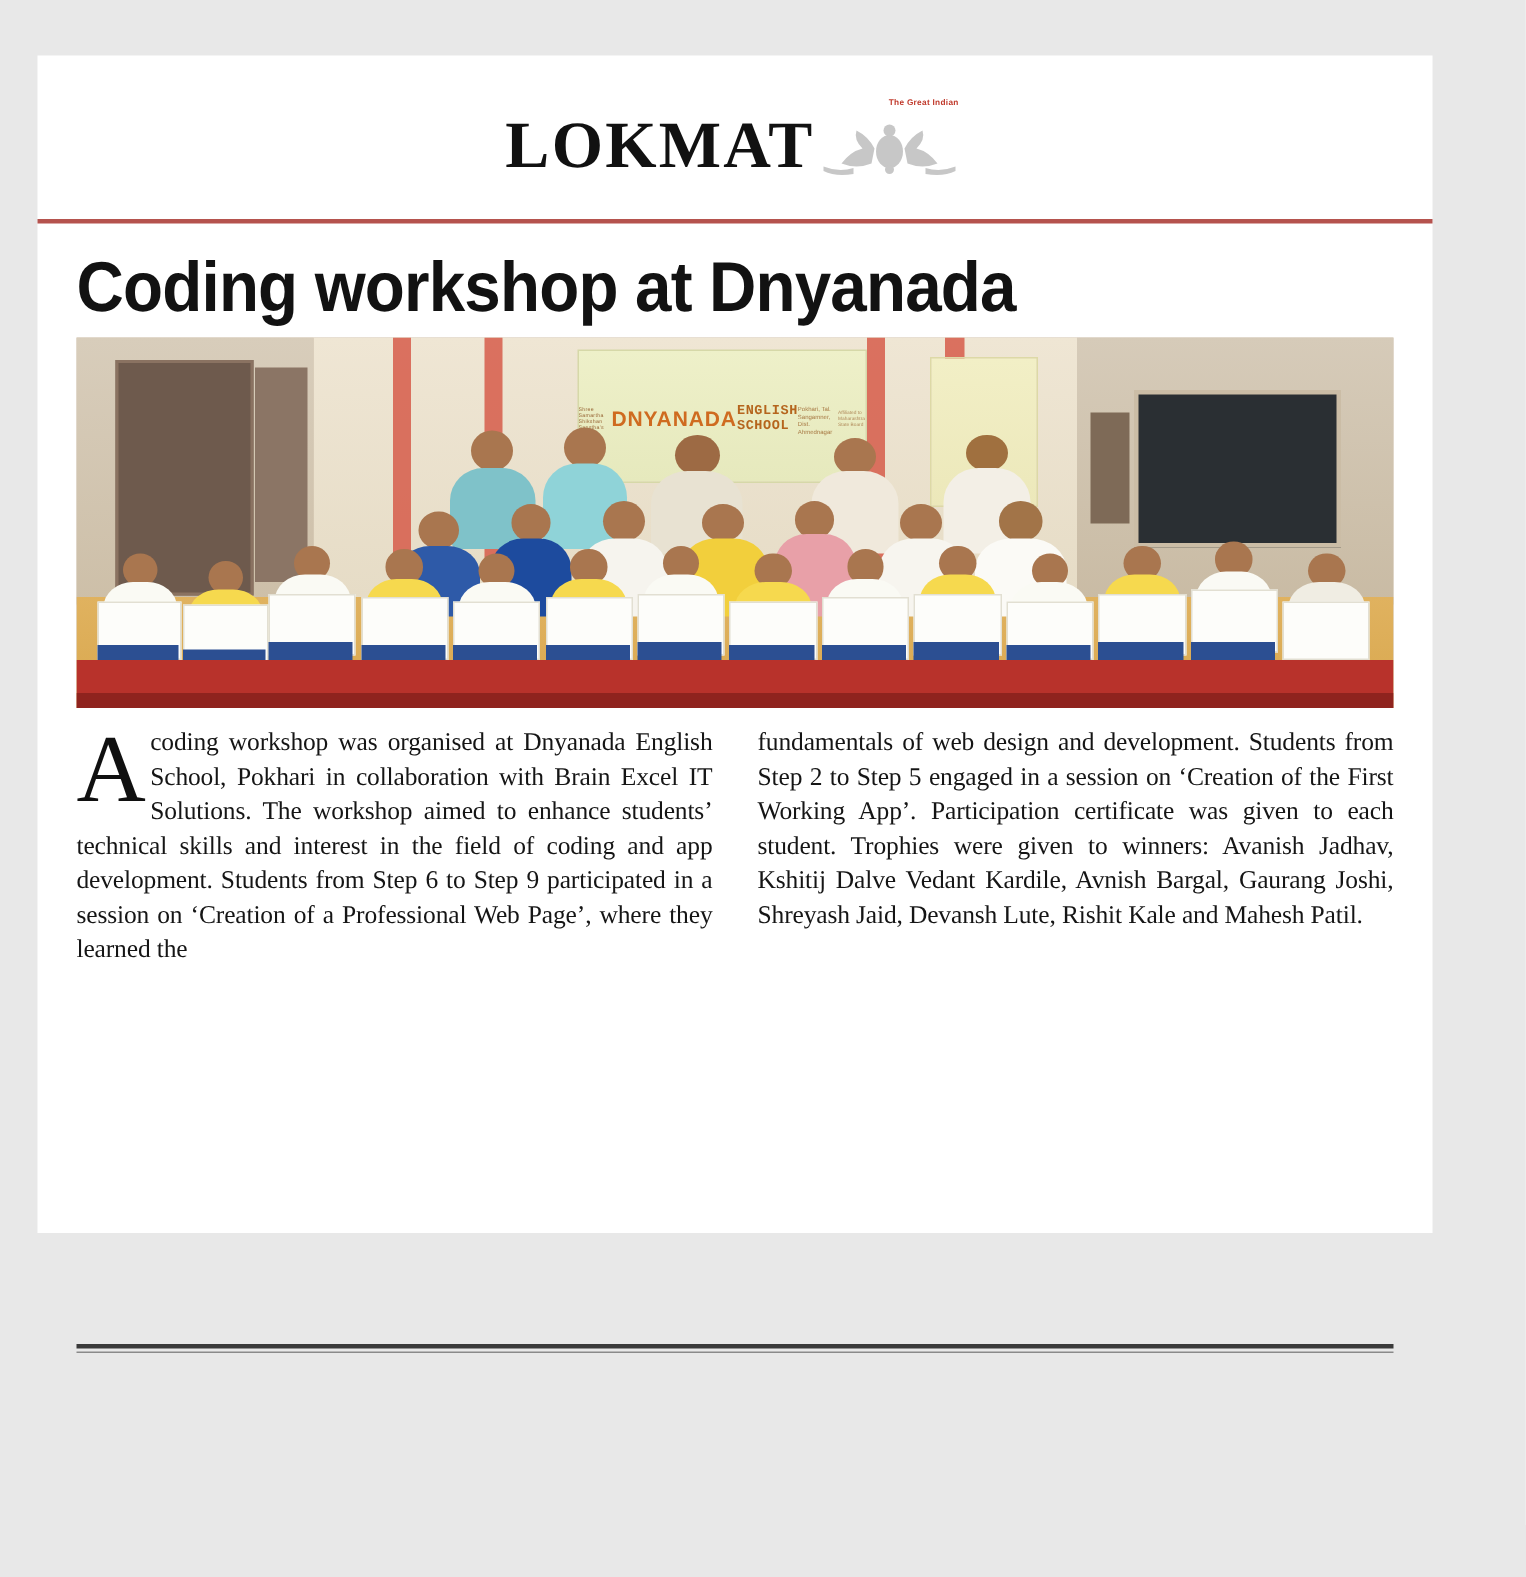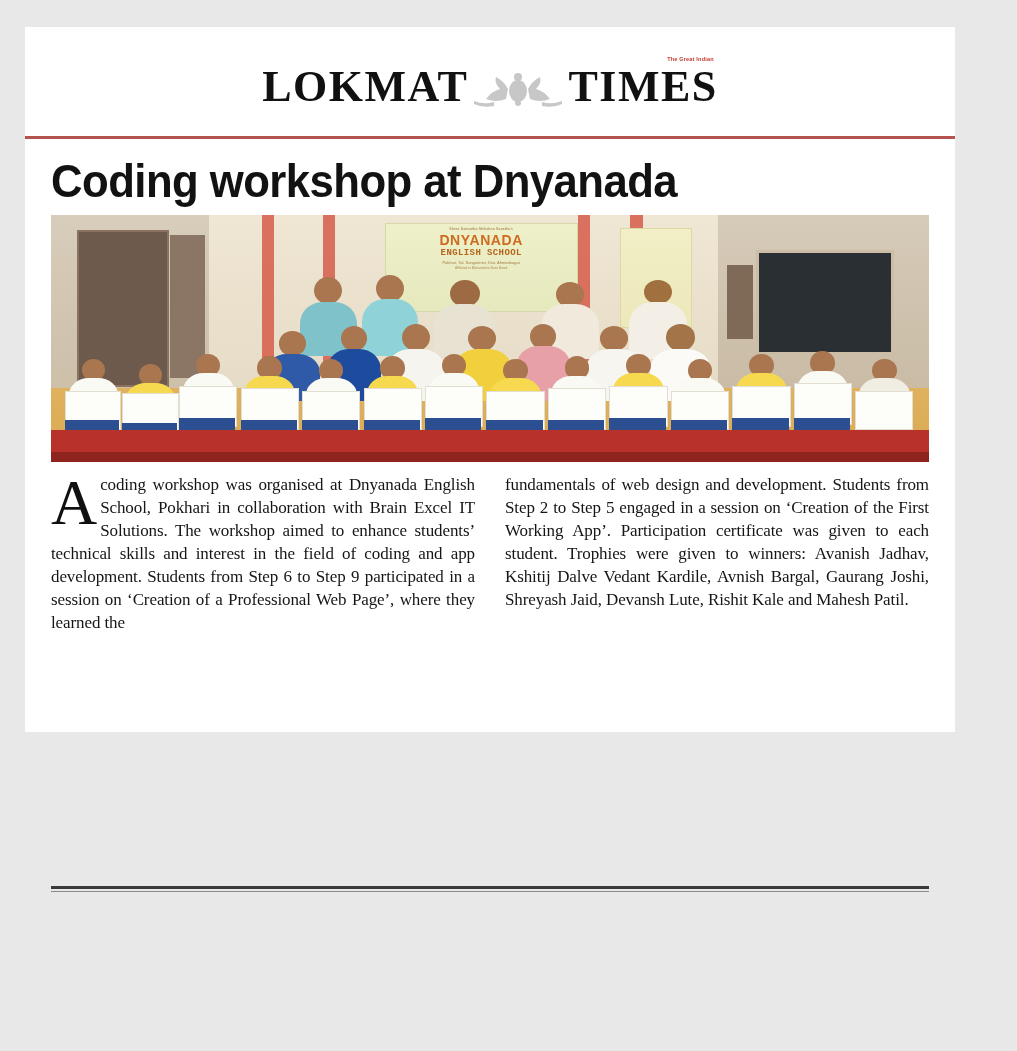--- a/index.html
+++ b/index.html
@@ -10,23 +10,23 @@
   body {
     width: 1017px;
     height: 1051px;
     overflow: hidden;
     font-family: "Liberation Serif", serif;
   }
 
   .page {
     position: absolute;
     left: 25px;
-    top: 27px;
+    top: 37px;
     width: 930px;
-    height: 705px;
+    height: 785px;
     background: #ffffff;
     box-sizing: border-box;
   }
 
   
   .masthead {
     height: 112px;
     display: flex;
     align-items: center;
     justify-content: center;
@@ -106,21 +106,21 @@
   .wall-mid    { left: 18%;  top: 0;   width: 58%;  height: 70%; background: linear-gradient(180deg,#efe6d4,#e6dcc6); }
   .door        { left: 3%;   top: 6%;  width: 10%;  height: 62%; background: #6e5a4d; border: 2px solid #8a7261; }
   .door2       { left: 13.5%;top: 8%;  width: 4%;   height: 58%; background: #8b7565; }
   .window      { right: 4%;  top: 14%; width: 15%;  height: 40%; background: #2a2f33; border: 3px solid #cbbda6; }
   .window2     { right: 20%; top: 20%; width: 3%;   height: 30%; background: #7e6a57; }
   .pillar      { top: 0;     width: 1.4%; height: 66%; background: #d65c4a; opacity: .85; }
   .banner {
     left: 38%; top: 3%; width: 22%; height: 36%;
     background: linear-gradient(180deg,#eef0c9,#e6e9bd);
     border: 1px solid #d6d8a8;
-    display: flex; flex-direction: column; align-items: center; justify-content: flex-start;
+    display: flex; flex-direction: row; align-items: center; justify-content: flex-start;
     padding-top: 3px; box-sizing: border-box; overflow: hidden;
   }
   .banner-micro { font-family:"Liberation Sans",sans-serif; font-size:3.5px; color:#9a6a3a; letter-spacing:.2px; }
   .banner-t1 { font-family:"Liberation Sans",sans-serif; font-weight:bold; font-size:14px; color:#cf6b20; letter-spacing:.6px; margin-top:1px; }
   .banner-t2 { font-family:Liberation Mono, monospace; font-weight:bold; font-size:9px; color:#b5651d; letter-spacing:.4px; }
   .banner-t3 { font-family:"Liberation Sans",sans-serif; font-size:4px; color:#a87a45; margin-top:2px; }
   .banner-t4 { font-family:"Liberation Sans",sans-serif; font-size:3.2px; color:#b08a5a; margin-top:1px; }
   .side-banner {
     right: 27%; top: 5%; width: 8%; height: 40%;
     background: linear-gradient(180deg,#f2efc6,#ece8ba);
@@ -194,21 +194,20 @@
             <ellipse cx="48" cy="22" rx="9" ry="11"></ellipse>
             <circle cx="48" cy="8" r="4"></circle>
             <path d="M36 30 Q26 34 16 30 Q22 22 30 20 Q24 14 26 8 Q34 12 38 20 Z"></path>
             <path d="M60 30 Q70 34 80 30 Q74 22 66 20 Q72 14 70 8 Q62 12 58 20 Z"></path>
             <path d="M4 32 Q14 36 24 33 L24 37 Q12 39 4 35 Z"></path>
             <path d="M92 32 Q82 36 72 33 L72 37 Q84 39 92 35 Z"></path>
             <circle cx="48" cy="34" r="3"></circle>
           </g>
         </svg>
       </span>
-      <span class="mast-word">TIMES</span>
       <span class="mast-tagline">The Great Indian</span>
     </div>
     <div class="mast-rule"></div>
   </div>
 
   <div class="headline">Coding workshop at Dnyanada</div>
 
   <div class="photo-wrap">
     <div class="ph wall-mid"></div>
     <div class="ph wall-left"></div>

